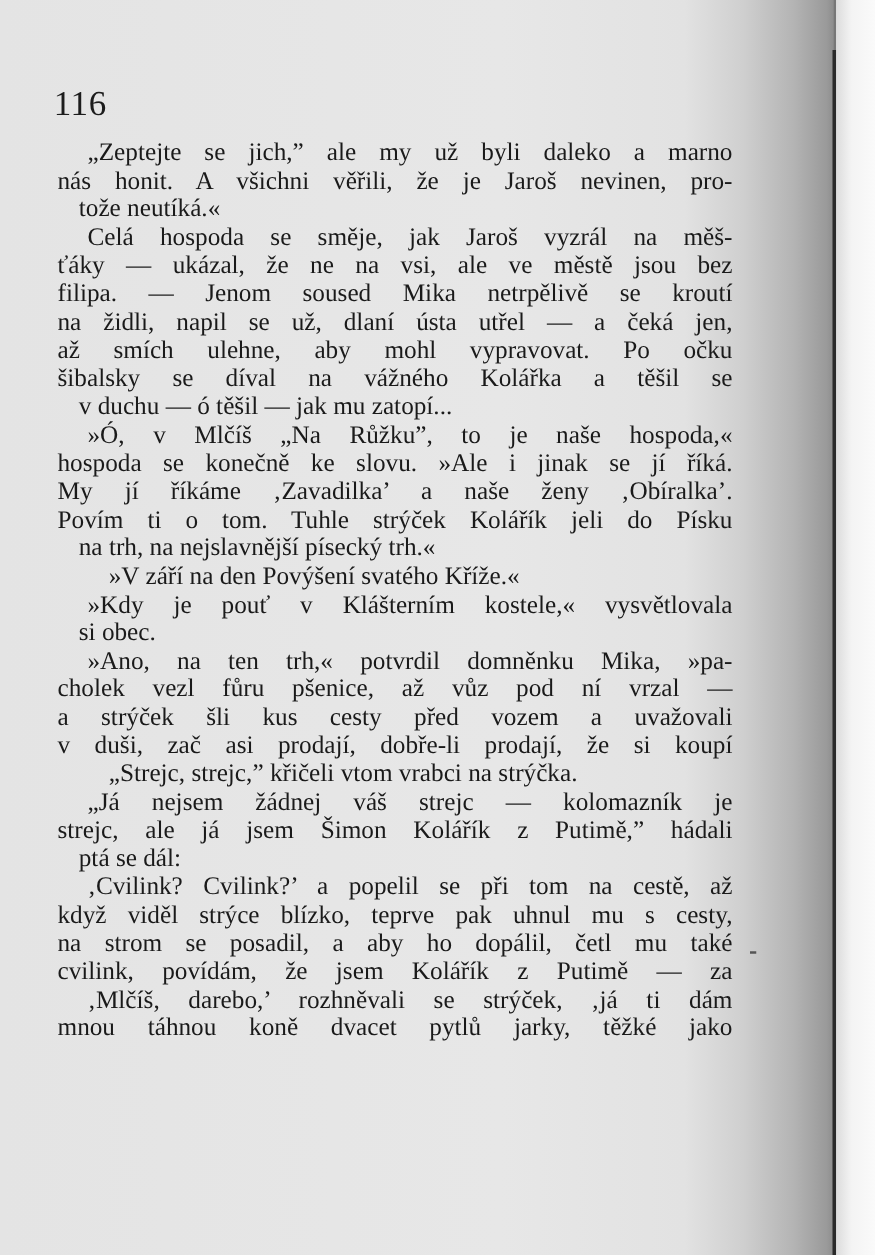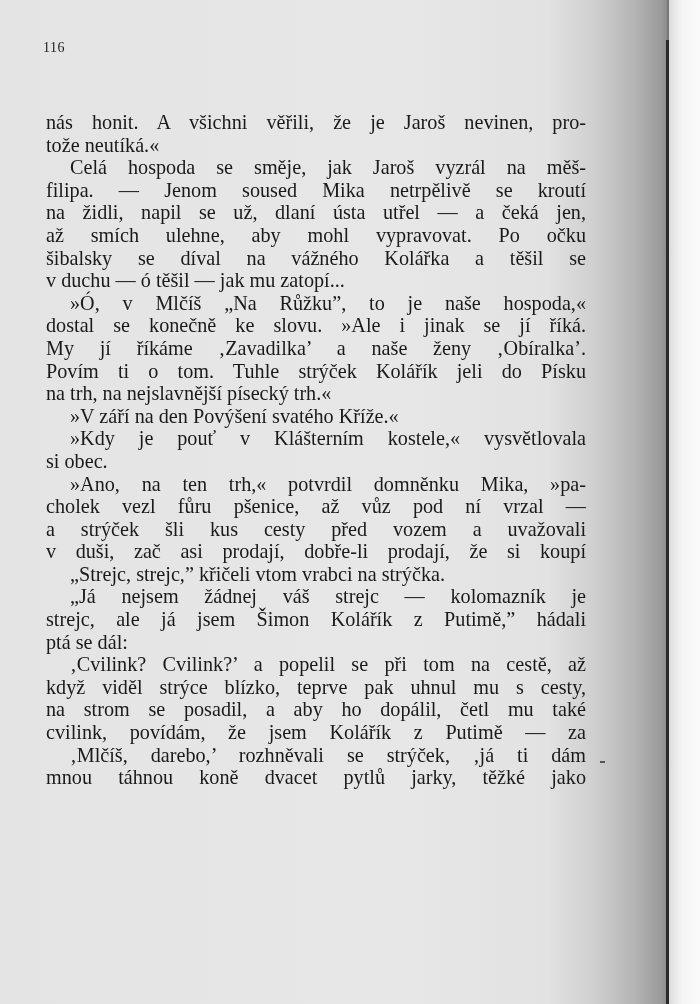--- a/index.html
+++ b/index.html
@@ -18,51 +18,53 @@
   }
   .edge-line-top {
     position: absolute; left: 667px; top: 0; width: 2px; height: 40px;
     background: #777;
   }
   .outside {
     position: absolute; left: 669px; top: 0; width: 31px; height: 1004px;
     background: linear-gradient(to right, #dcdcdc, #f4f4f4 40%, #fafafa);
   }
   .page-number {
-    position: absolute; left: 43px; top: 40px;
-    font-size: 14px; color: #1c1c1c; letter-spacing: 0.5px;
+    position: absolute; left: 43px; top: 68px;
+    font-size: 28px; color: #1c1c1c; letter-spacing: 0.5px;
   }
   .text-block {
     position: absolute; left: 46px; top: 111px; width: 540px;
     font-size: 20.2px; line-height: 22.6px; color: #1a1a1a;
   }
   .line {
     display: block; white-space: nowrap; text-align: justify;
     text-align-last: justify; height: 22.6px;
   }
   .line.indent { padding-left: 24px; }
-  .line.last { text-align-last: left; }
+  .line.last { text-align-last: left; margin-left: 17px; }
   .speck { position: absolute; width: 5px; height: 2px; background: #555; }
 </style>
 </head>
 <body>
 
 <div class="page">
   <div class="page-number">116</div>
   <div class="text-block" id="text-block">
+      <span class="line indent">„Zeptejte se jich,” ale my už byli daleko a marno</span>
       <span class="line">nás honit. A všichni věřili, že je Jaroš nevinen, pro-</span>
       <span class="line last">tože neutíká.«</span>
       <span class="line indent">Celá hospoda se směje, jak Jaroš vyzrál na měš-</span>
+      <span class="line">ťáky — ukázal, že ne na vsi, ale ve městě jsou bez</span>
       <span class="line">filipa. — Jenom soused Mika netrpělivě se kroutí</span>
       <span class="line">na židli, napil se už, dlaní ústa utřel — a čeká jen,</span>
       <span class="line">až smích ulehne, aby mohl vypravovat. Po očku</span>
       <span class="line">šibalsky se díval na vážného Kolářka a těšil se</span>
       <span class="line last">v duchu — ó těšil — jak mu zatopí...</span>
       <span class="line indent">»Ó, v Mlčíš „Na Růžku”, to je naše hospoda,«</span>
-      <span class="line">dostal se konečně ke slovu. »Ale i jinak se jí říká.</span>
+      <span class="line">hospoda se konečně ke slovu. »Ale i jinak se jí říká.</span>
       <span class="line">My jí říkáme ‚Zavadilka’ a naše ženy ‚Obíralka’.</span>
       <span class="line">Povím ti o tom. Tuhle strýček Kolářík jeli do Písku</span>
       <span class="line last">na trh, na nejslavnější písecký trh.«</span>
       <span class="line indent last">»V září na den Povýšení svatého Kříže.«</span>
       <span class="line indent">»Kdy je pouť v Klášterním kostele,« vysvětlovala</span>
       <span class="line last">si obec.</span>
       <span class="line indent">»Ano, na ten trh,« potvrdil domněnku Mika, »pa-</span>
       <span class="line">cholek vezl fůru pšenice, až vůz pod ní vrzal —</span>
       <span class="line">a strýček šli kus cesty před vozem a uvažovali</span>
       <span class="line">v duši, zač asi prodají, dobře-li prodají, že si koupí</span>

